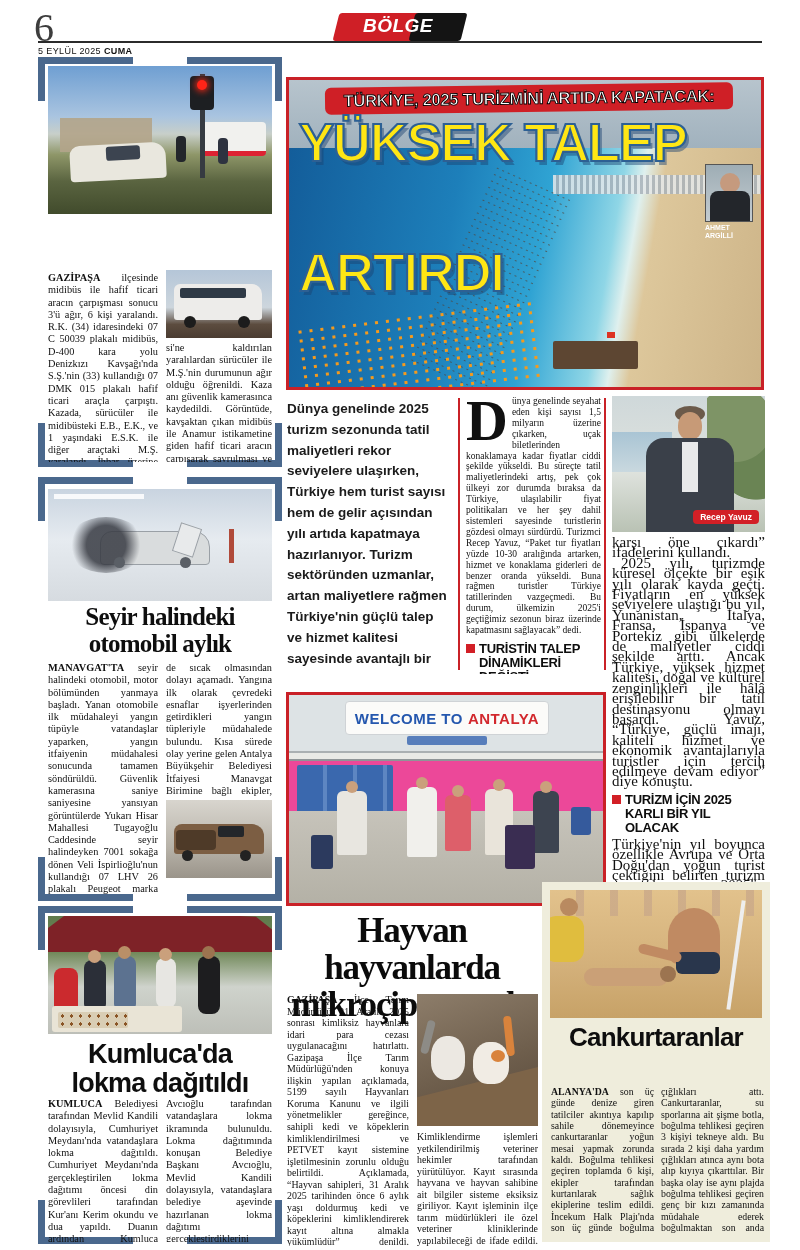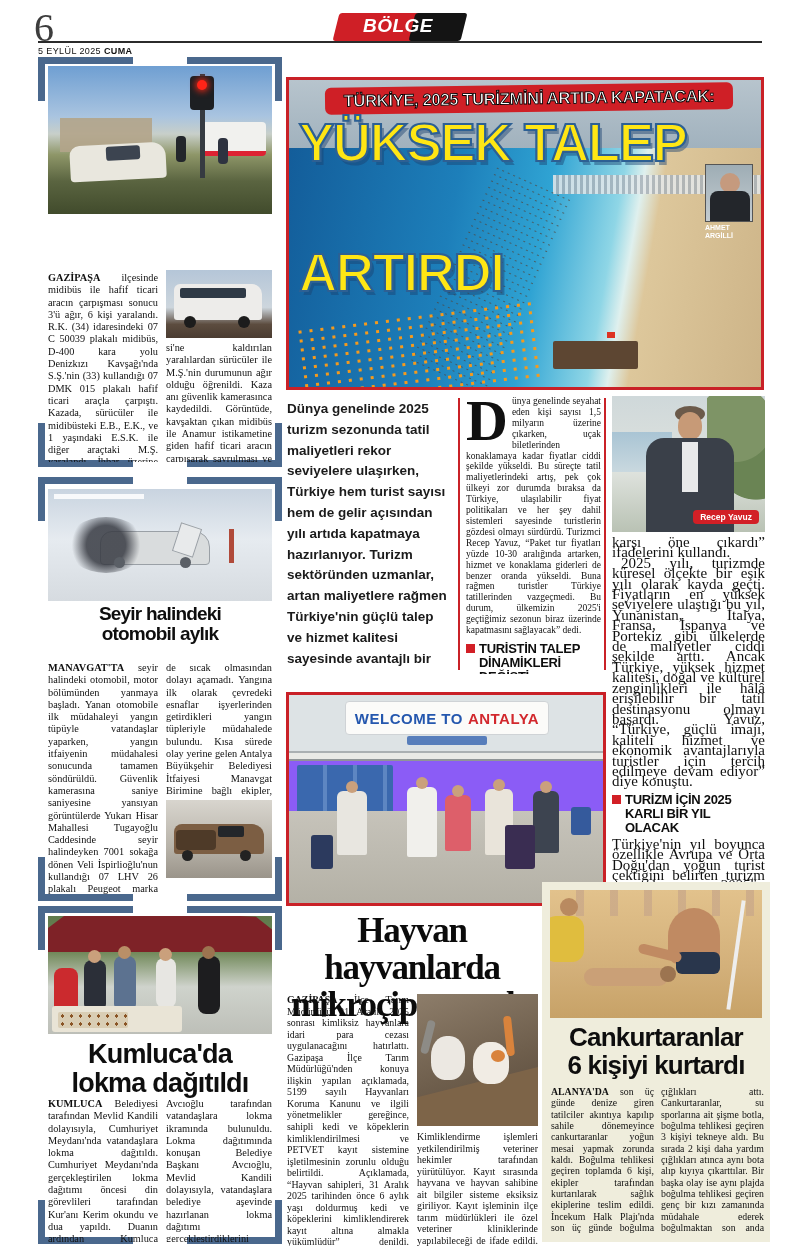--- a/index.html
+++ b/index.html
@@ -79,21 +79,21 @@
   #ryphoto{position:relative;width:153px;height:136px;background:linear-gradient(#cfd8da 0%,#dfe3de 55%,#b9c2b4 100%);overflow:hidden;margin-bottom:5px;}
   #ryphoto .tree{position:absolute;right:-12px;top:-8px;width:70px;height:120px;background:radial-gradient(circle at 40% 30%,#7e9466 0 40%,transparent 41%),radial-gradient(circle at 70% 60%,#6a8454 0 45%,transparent 46%);}
   #ryphoto .sea2{position:absolute;left:0;top:36px;width:60px;height:40px;background:linear-gradient(#a9c4d4,#c9d8df);}
   #ryphoto .head{position:absolute;left:66px;top:16px;width:24px;height:28px;border-radius:50% 50% 45% 45%;background:#c79a77;}
   #ryphoto .hair{position:absolute;left:63px;top:10px;width:30px;height:16px;border-radius:50%;background:#6b5a4a;}
   #ryphoto .coat{position:absolute;left:34px;top:42px;width:88px;height:94px;border-radius:18px 18px 0 0;background:#3a4049;}
   #ryphoto .shirt{position:absolute;left:70px;top:46px;width:16px;height:50px;background:#e8e9ea;}
   #ryphoto .badge{position:absolute;right:6px;bottom:8px;background:#d21f26;color:#fff;font-family:"Liberation Sans",sans-serif;font-weight:700;font-size:8.5px;padding:2px 7px;border-radius:4px;}
 
   
-  #welcome{left:286px;top:692px;width:320px;height:214px;border:3px solid var(--red);overflow:hidden;background:#8b5cf6;}
+  #welcome{left:286px;top:692px;width:320px;height:214px;border:3px solid var(--red);overflow:hidden;background:#ec4899;}
   #welcome .sky{position:absolute;left:0;top:0;width:100%;height:30%;background:#dde3e5;}
   #welcome .canopy{position:absolute;left:0;top:56px;width:100%;height:10px;background:#e9eae6;border-top:2px solid #aab0b2;border-bottom:2px solid #8f9597;}
   #welcome .sign{position:absolute;left:56px;top:6px;width:204px;height:34px;background:#fbfbf9;border-radius:4px;border:1px solid #cfd3d6;display:flex;align-items:center;justify-content:center;gap:5px;font-family:"Liberation Sans",sans-serif;font-weight:700;font-size:15px;letter-spacing:.5px;}
   #welcome .sign .b{color:#2457ae;} #welcome .sign .r{color:#d2282d;}
   #welcome .substrip{position:absolute;left:118px;top:41px;width:80px;height:9px;background:#3f6cb4;border-radius:2px;opacity:.85;}
   #welcome .boards{position:absolute;left:8px;top:70px;width:96px;height:70px;background:repeating-linear-gradient(90deg,#3a68ae 0 26px,#5d86c2 26px 30px);border-radius:2px;}
   #welcome .floor{position:absolute;left:0;bottom:0;width:100%;height:92px;background:linear-gradient(#c6c3ba,#b4b1a6);}
   #welcome .fig{position:absolute;border-radius:6px 6px 2px 2px;}
   #welcome .fig i{position:absolute;left:50%;top:-10px;width:12px;height:12px;margin-left:-6px;border-radius:50%;background:#caa07c;}
   #welcome .bag{position:absolute;border-radius:3px;}
@@ -293,21 +293,21 @@
   </div>
   <div class="photo" id="ph-cctv">
     <div class="osd"></div>
     <div class="car"></div>
     <div class="door"></div>
     <div class="smoke"></div>
     <div class="w1"></div>
     <div class="w2"></div>
     <div class="bollard"></div>
   </div>
-  <div class="abs ah title-k" style="top:604px;font-size:19px;">
+  <div class="abs ah title-k" style="top:604px;font-size:25px;font-family:Liberation Serif, serif;">
     <span>Seyir halindeki</span><br><span>otomobil aylık</span>
   </div>
   <div class="abs bt" style="left:48px;top:662px;width:110px;height:236px;overflow:hidden;">
     <b class="lead">MANAVGAT'TA</b><span> seyir halindeki otomobil, motor bölümünden yanmaya başladı. Yanan otomobile ilk müdahaleyi yangın tüpüyle vatandaşlar yaparken, yangın itfaiyenin müdahalesi sonucunda tamamen söndürüldü. Güvenlik kamerasına saniye saniyesine yansıyan görüntülerde Yukarı Hisar Mahallesi Tugayoğlu Caddesinde seyir halindeyken 7001 sokağa dönen Veli İspirlioğlu'nun kullandığı 07 LHV 26 plakalı Peugeot marka otomobilin alt kısmından alevler çıkmaya başladı. Kısa sürede alevler motor bölümüne ulaşırken araçtan inen sürücü, motor kaputunu açmak istese</span>
   </div>
   <div class="abs bt" style="left:166px;top:662px;width:106px;height:134px;overflow:hidden;">
     <span>de sıcak olmasından dolayı açamadı. Yangına ilk olarak çevredeki esnaflar işyerlerinden getirdikleri yangın tüpleriyle müdahalede bulundu. Kısa sürede olay yerine gelen Antalya Büyükşehir Belediyesi İtfaiyesi Manavgat Birimine bağlı ekipler, levye yardımıyla motor kaputunu açtıktan sonra yangını tamamen söndürerek soğutma çalışması yaptı.</span> 
   </div>
   <div class="photo" id="ph-burn">
     <div class="car"></div>
@@ -403,21 +403,21 @@
     <div class="pole"></div>
     <div class="yellowman"></div>
     <div class="yhead"></div>
     <div class="kneel"></div>
     <div class="kneelsh"></div>
     <div class="arm"></div>
     <div class="lying"></div>
     <div class="lyhead"></div>
   </div>
   <div class="abs ah" id="lgtitle">
-    <span>Cankurtaranlar</span><br><span>6 kişiyi kurtardı</span>
+    <span>Cankurtaranlar</span><br>
   </div>
   <div class="abs" id="lgcol1">
     <p class="bt"><b class="lead">ALANYA'DA</b><span> son üç günde denize giren tatilciler akıntıya kapılıp sahile dönemeyince cankurtaranlar yoğun mesai yapmak zorunda kaldı. Boğulma tehlikesi geçiren toplamda 6 kişi, ekipler tarafından kurtarılarak sağlık ekiplerine teslim edildi. İncekum Halk Plajı'nda son üç günde boğulma tehlikesi yaşayan tatilciler, cankurtaranlara yoğun mesai yaptırdı. Rüzgarlı havadan dolayı dalgaların yoğun olduğu sahilde denize giren tatilciler, akıntıya kapılıp sahile dönemeyince yardım</span></p>
   </div>
   <div class="abs" id="lgcol2">
     <p class="bt"><span>çığlıkları attı. Cankurtaranlar, su sporlarına ait şişme botla, boğulma tehlikesi geçiren 3 kişiyi tekneye aldı. Bu sırada 2 kişi daha yardım çığlıkları atınca aynı bota alıp kıyıya çıkarttılar. Bir başka olay ise aynı plajda boğulma tehlikesi geçiren genç bir kızı zamanında müdahale ederek boğulmaktan son anda kurtarıldı. Boğulma tehlikesi geçiren tatilciler sağlık ekiplerine teslim edildi. Cankurtaran Emre Cebeci, “Vatandaşlar kesinlikle uyarıları dikkate almıyorlar, bizi de dinlemiyorlar” dedi.</span> </p>
   </div>
 
 </div>
 

